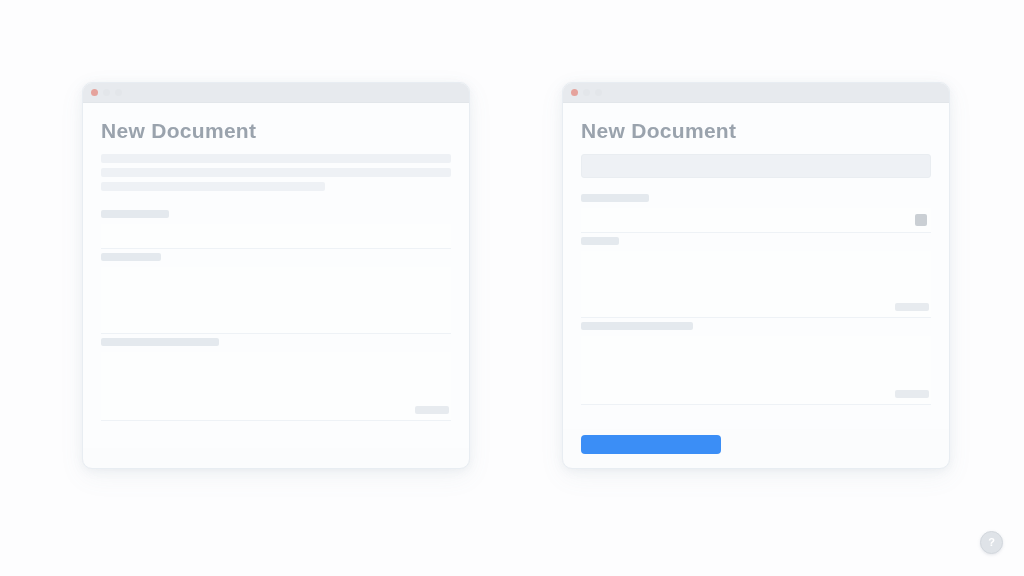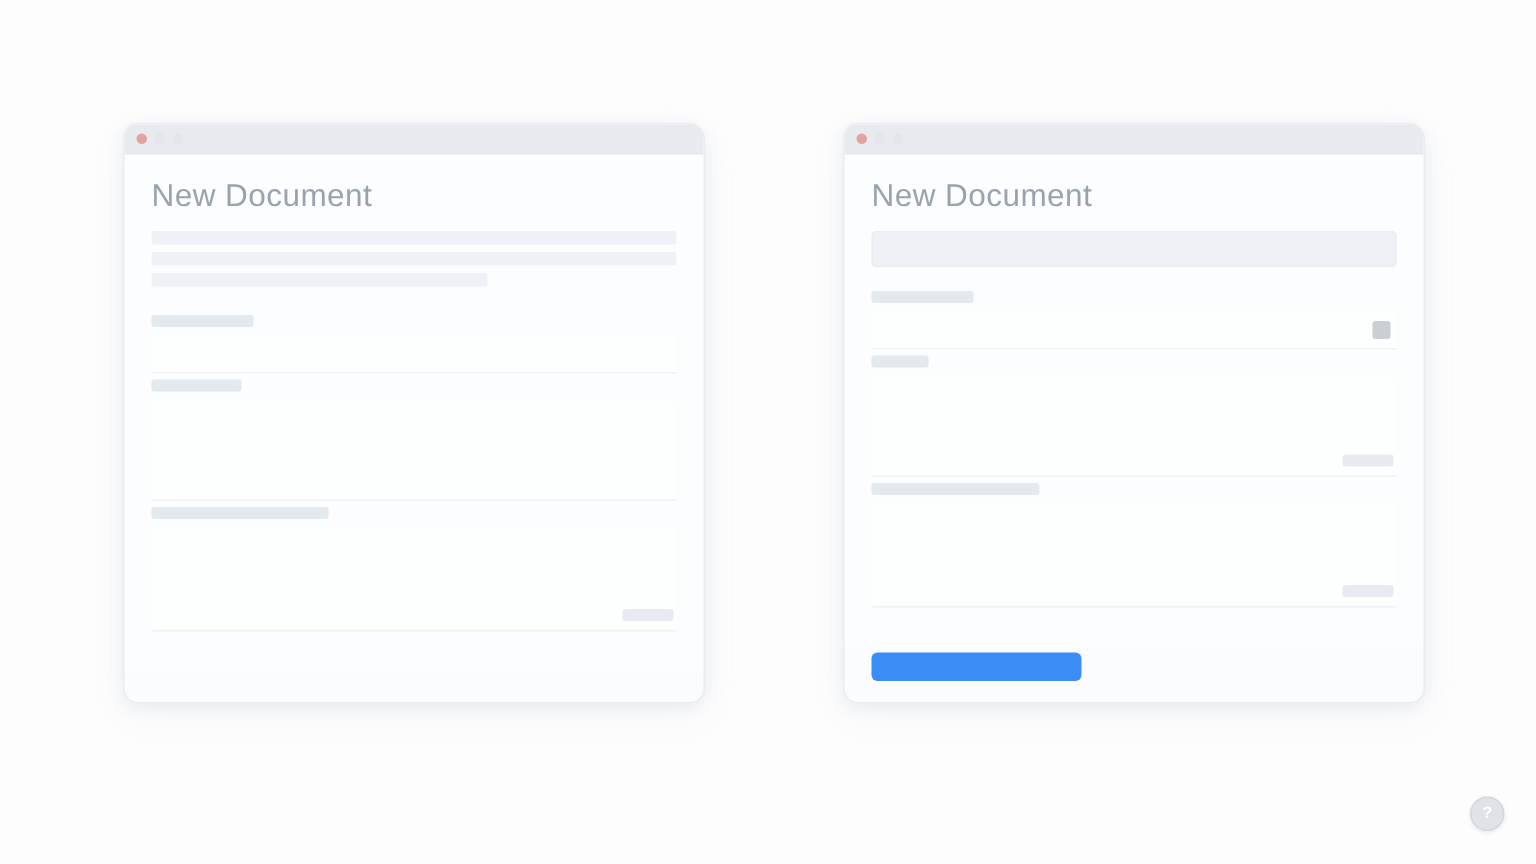--- a/index.html
+++ b/index.html
@@ -81,21 +81,21 @@
     flex: 1 1 auto;
     background: #fcfdfe;
     padding: 16px 18px 0 18px;
     display: flex;
     flex-direction: column;
     position: relative;
   }
 
   .dialog-title {
     font-size: 21px;
-    font-weight: normal;
+    font-weight: bold;
     color: #9aa3ad;
     letter-spacing: .3px;
     line-height: 1.1;
     margin: 0 0 12px 0;
     filter: blur(0.4px);
   }
 
   
   .description {
     margin-bottom: 14px;

